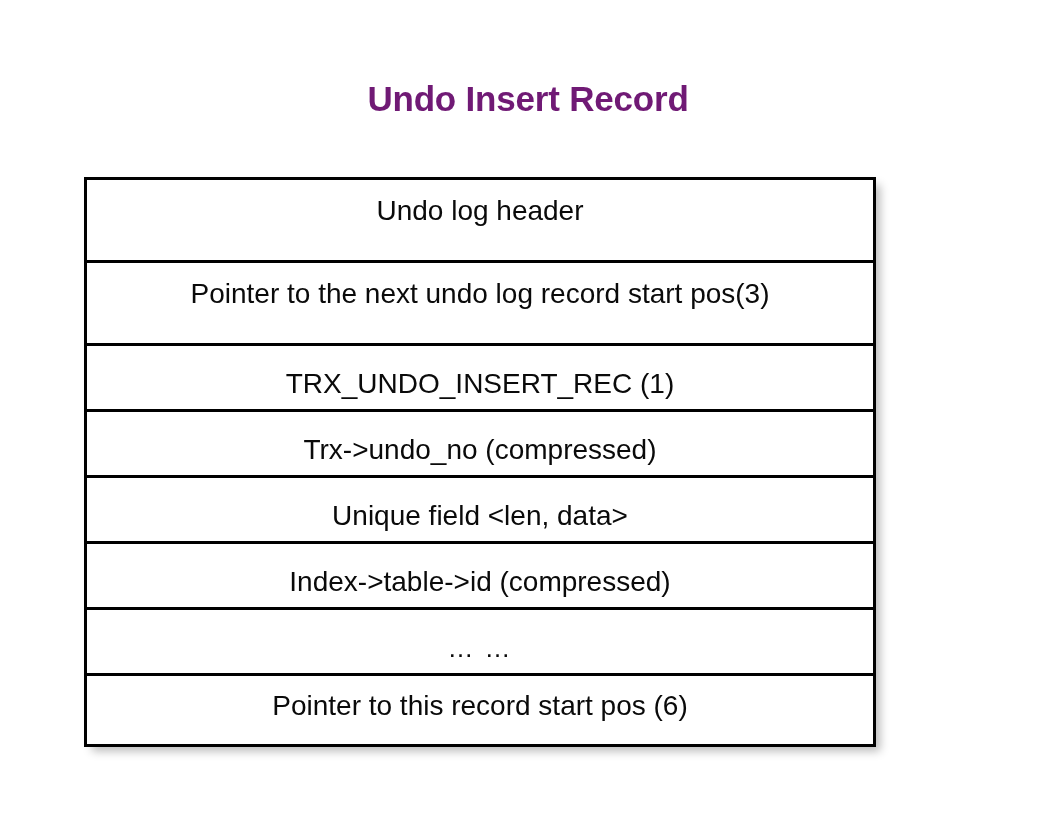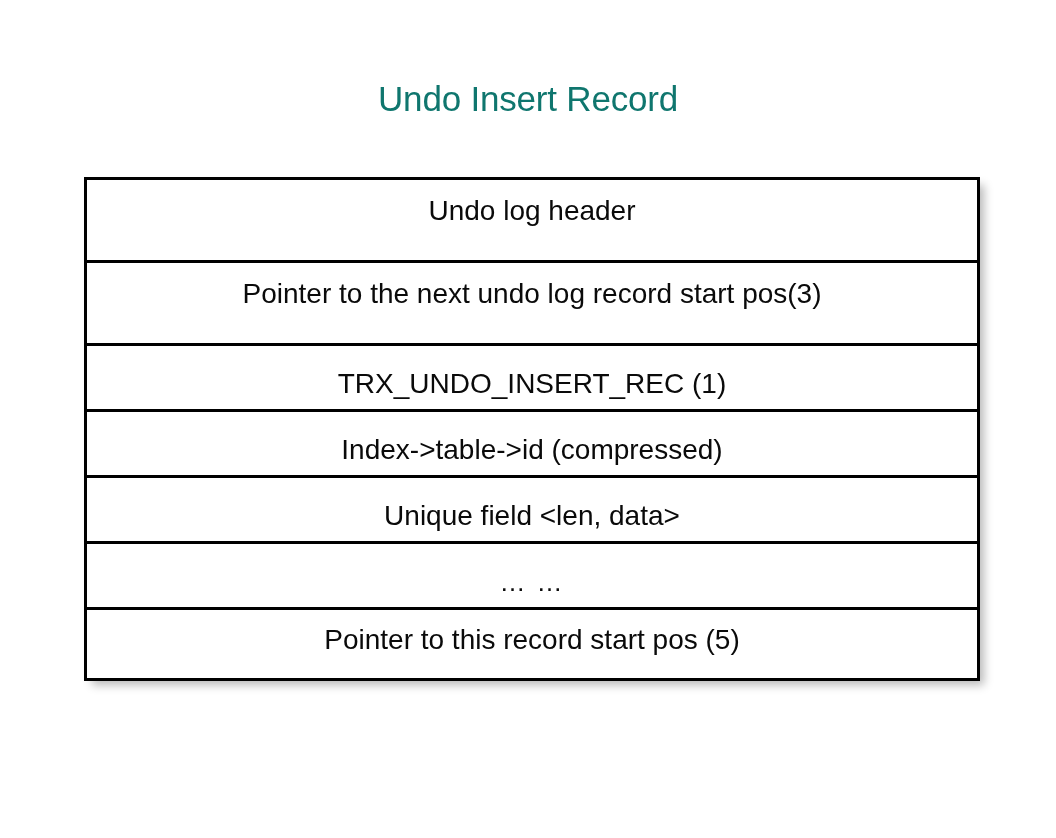--- a/index.html
+++ b/index.html
@@ -23,32 +23,32 @@
     background: #ffffff;
   }
 
   .slide-title {
     position: absolute;
     left: 0;
     top: 78px;
     width: 1056px;
     text-align: center;
     font-size: 35px;
-    font-weight: normal;
+    font-weight: bold;
     letter-spacing: -0.2px;
     line-height: 42px;
-    color: #0f766e;
+    color: #701a75;
     white-space: nowrap;
   }
 
   .record-table {
     position: absolute;
     left: 84px;
     top: 177px;
-    width: 896px;
+    width: 792px;
     border: 3px solid #000000;
     box-sizing: border-box;
     background: #ffffff;
     box-shadow: 6px 6px 9px -2px rgba(0, 0, 0, 0.28);
   }
 
   .record-row {
     box-sizing: border-box;
     border-bottom: 3px solid #000000;
     background: #ffffff;
@@ -107,32 +107,35 @@
     </div>
 
     <div class="record-row tall">
       <span class="row-label">Pointer to the next undo log record start pos(3)</span>
     </div>
 
     <div class="record-row standard">
       <span class="row-label">TRX_UNDO_INSERT_REC (1)</span>
     </div>
 
-
     <div class="record-row standard">
-      <span class="row-label">Index-&gt;table-&gt;id (compressed)</span>
+      <span class="row-label">Trx-&gt;undo_no (compressed)</span>
     </div>
 
     <div class="record-row standard">
       <span class="row-label">Unique field &lt;len, data&gt;</span>
     </div>
 
     <div class="record-row standard">
+      <span class="row-label">Index-&gt;table-&gt;id (compressed)</span>
+    </div>
+
+    <div class="record-row standard">
       <span class="row-label ellipsis">… …</span>
     </div>
 
     <div class="record-row last">
-      <span class="row-label">Pointer to this record start pos (5)</span>
+      <span class="row-label">Pointer to this record start pos (6)</span>
     </div>
 
   </div>
 
 </div>
 
 </body></html>

